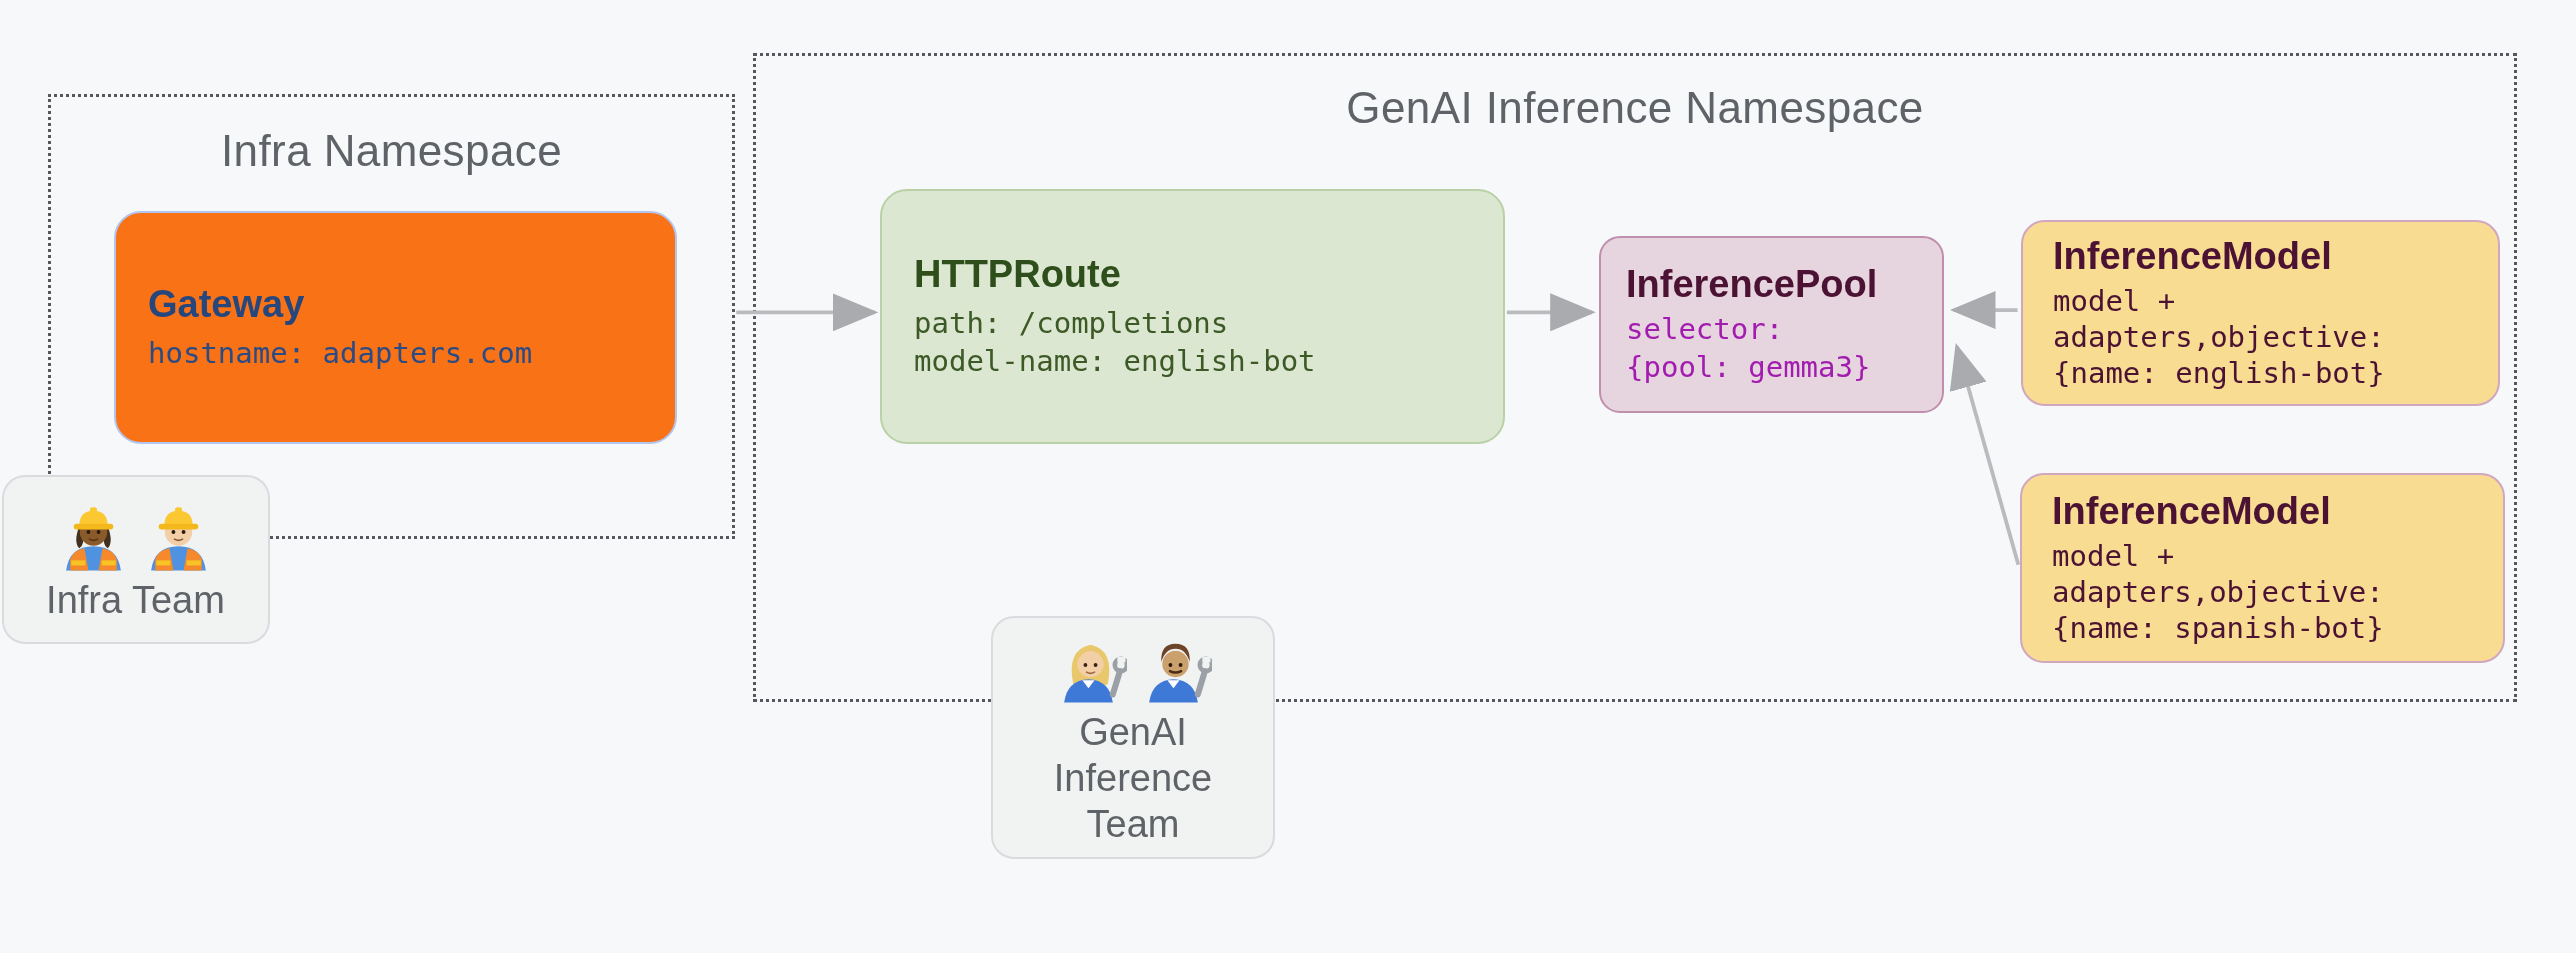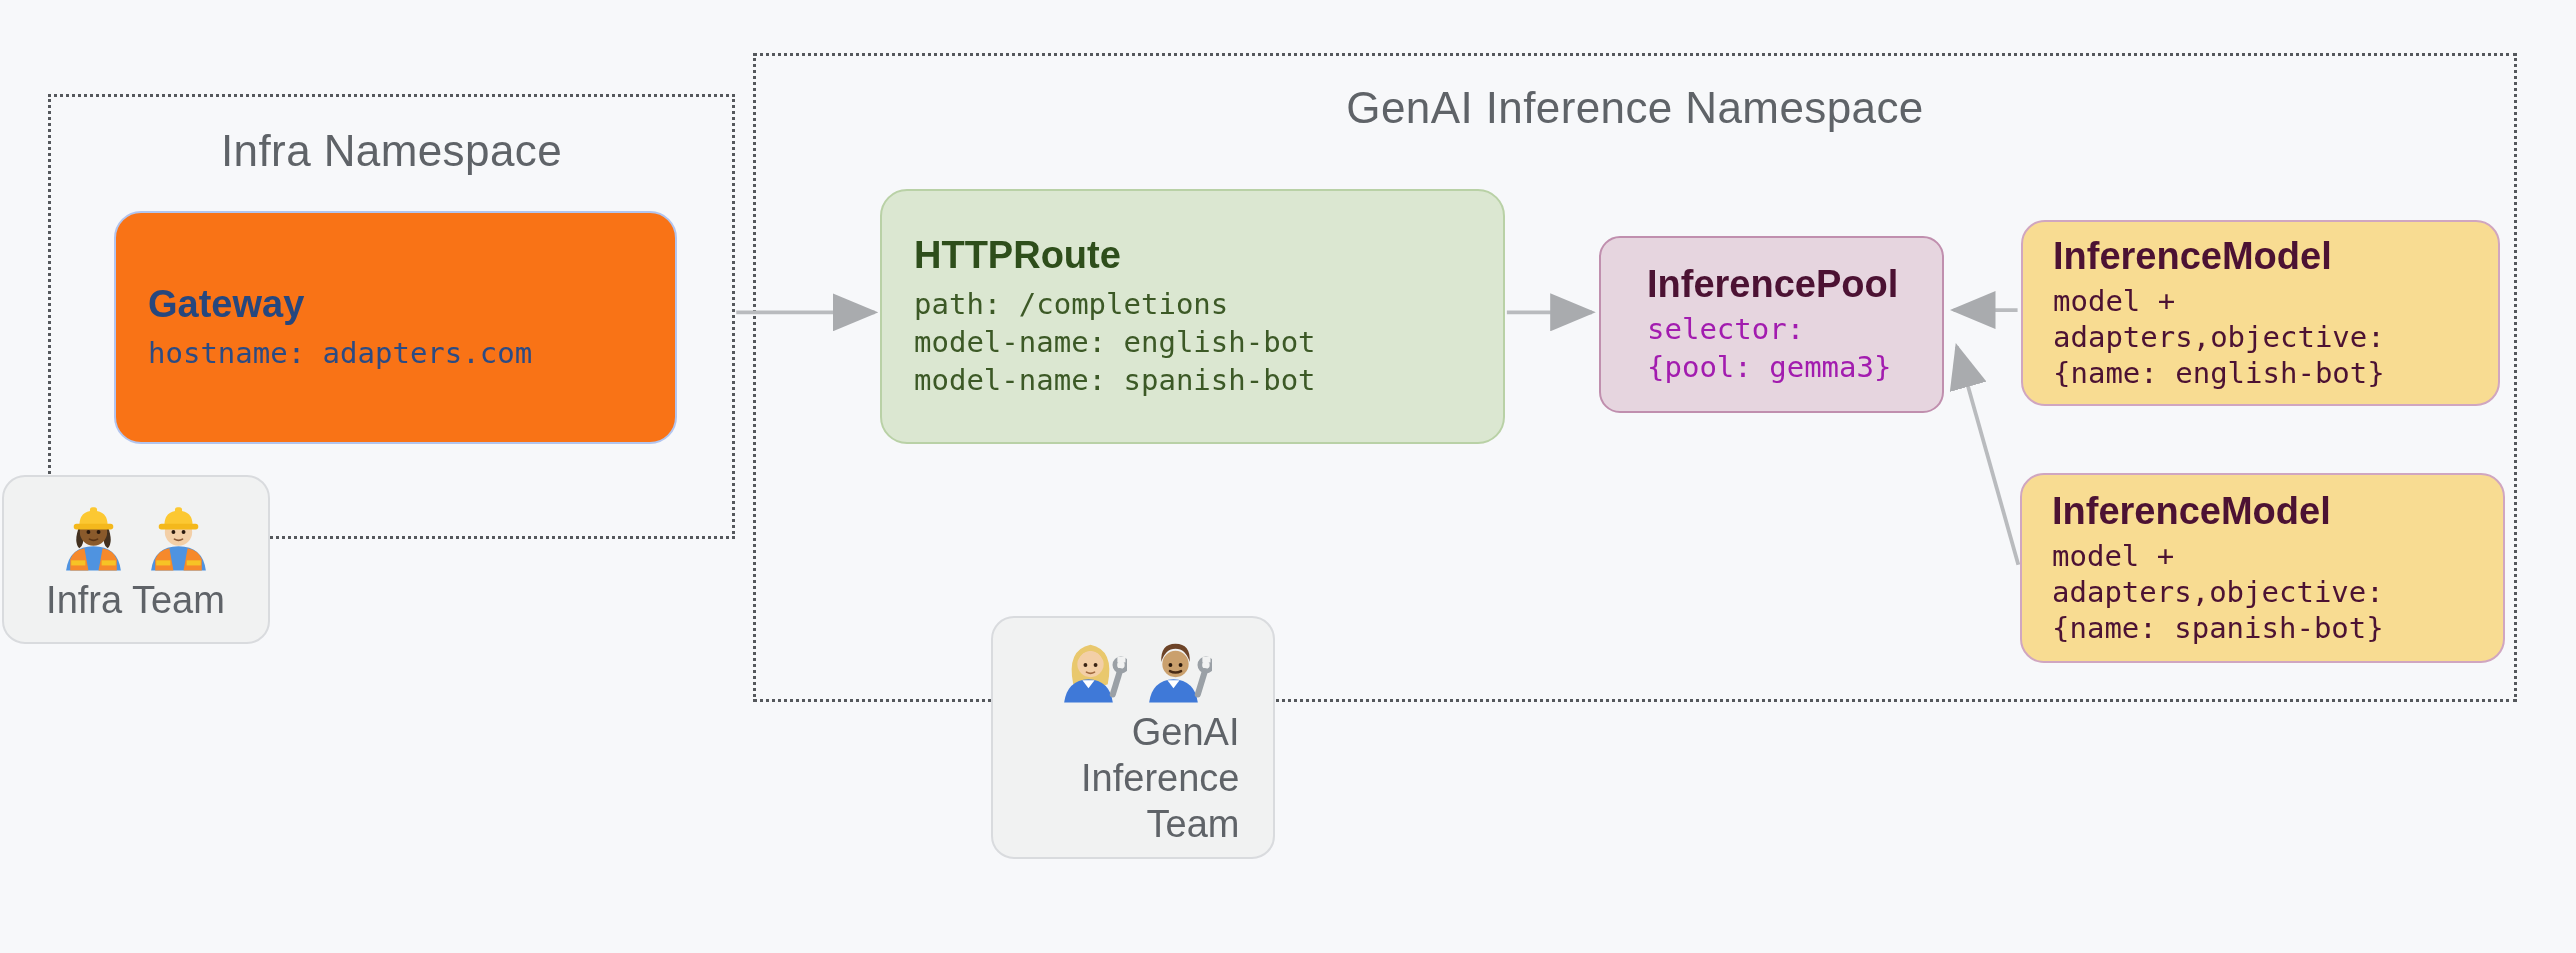--- a/index.html
+++ b/index.html
@@ -44,21 +44,21 @@
 
   .node-httproute{
     left:880px;top:189px;width:625px;height:255px;
     background:#dbe7d1;border-color:#b9d1a6;padding-left:32px;
   }
   .node-httproute .node-title{color:#2e4e1b;}
   .node-httproute .code-line{color:#3c5926;}
 
   .node-pool{
     left:1599px;top:236px;width:345px;height:177px;
-    background:#e6d5df;border-color:#c08fae;padding-left:46px;border-radius:21px;
+    background:#e6d5df;border-color:#c08fae;padding-left:25px;border-radius:21px;
   }
   .node-pool .node-title{color:#4c1233;margin-bottom:4.6px;}
   .node-pool .code-line{color:#a21caf;}
 
   .node-im{background:#f8dc92;border-color:#d0a6c0;padding-left:30px;border-radius:24px;}
   .node-im .node-title{color:#4c1233;margin-bottom:4.6px;}
   .node-im .code-line{color:#4c1233;line-height:36px;}
   .node-im-english{left:2021px;top:220px;width:479px;height:186px;}
   .node-im-spanish{left:2020px;top:473px;width:485px;height:190px;}
 
@@ -66,21 +66,21 @@
   .team{
     position:absolute;box-sizing:border-box;z-index:4;
     background:#f1f2f2;border:2.3px solid #d9dbde;border-radius:23px;
     display:flex;flex-direction:column;align-items:center;justify-content:center;
   }
   .team-infra{left:1.5px;top:475px;width:268px;height:169px;}
   .team-genai{left:991px;top:616px;width:284px;height:243px;}
   .emoji-row{display:flex;gap:12px;align-items:flex-end;justify-content:center;}
   .emoji{width:73px;height:76px;}
   .team-label{
-    font-size:38px;color:#5f6368;text-align:right;line-height:46px;margin-top:4.6px;
+    font-size:38px;color:#5f6368;text-align:center;line-height:46px;margin-top:4.6px;
   }
   .team-genai .team-label{width:213px;}
 </style>
 </head>
 <body>
 
 <div class="canvas">
 
   <svg class="arrows" width="2576" height="953" viewBox="0 0 3388 1254">
     <defs>
@@ -104,21 +104,20 @@
 
   <div class="node node-gateway">
     <div class="node-title">Gateway</div>
     <div class="code-line">hostname: adapters.com</div>
   </div>
 
   <div class="node node-httproute">
     <div class="node-title">HTTPRoute</div>
     <div class="code-line">path: /completions</div>
     <div class="code-line">model-name: english-bot</div>
-    <div class="code-line">model-name: spanish-bot</div>
   </div>
 
   <div class="node node-pool">
     <div class="node-title">InferencePool</div>
     <div class="code-line">selector:</div>
     <div class="code-line">{pool: gemma3}</div>
   </div>
 
   <div class="node node-im node-im-english">
     <div class="node-title">InferenceModel</div>

